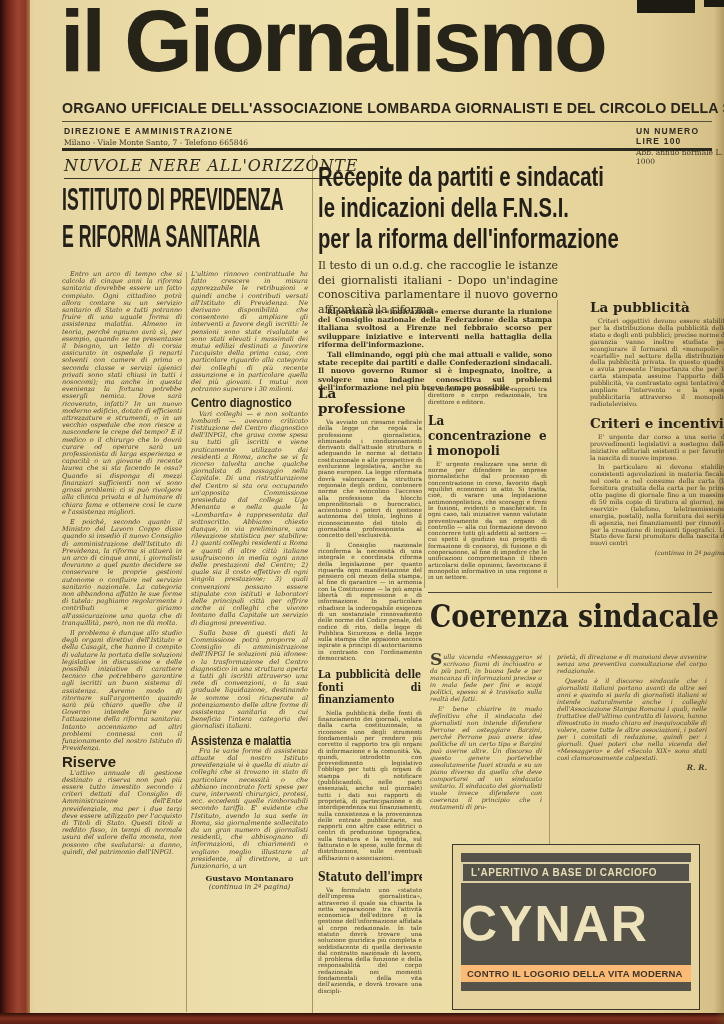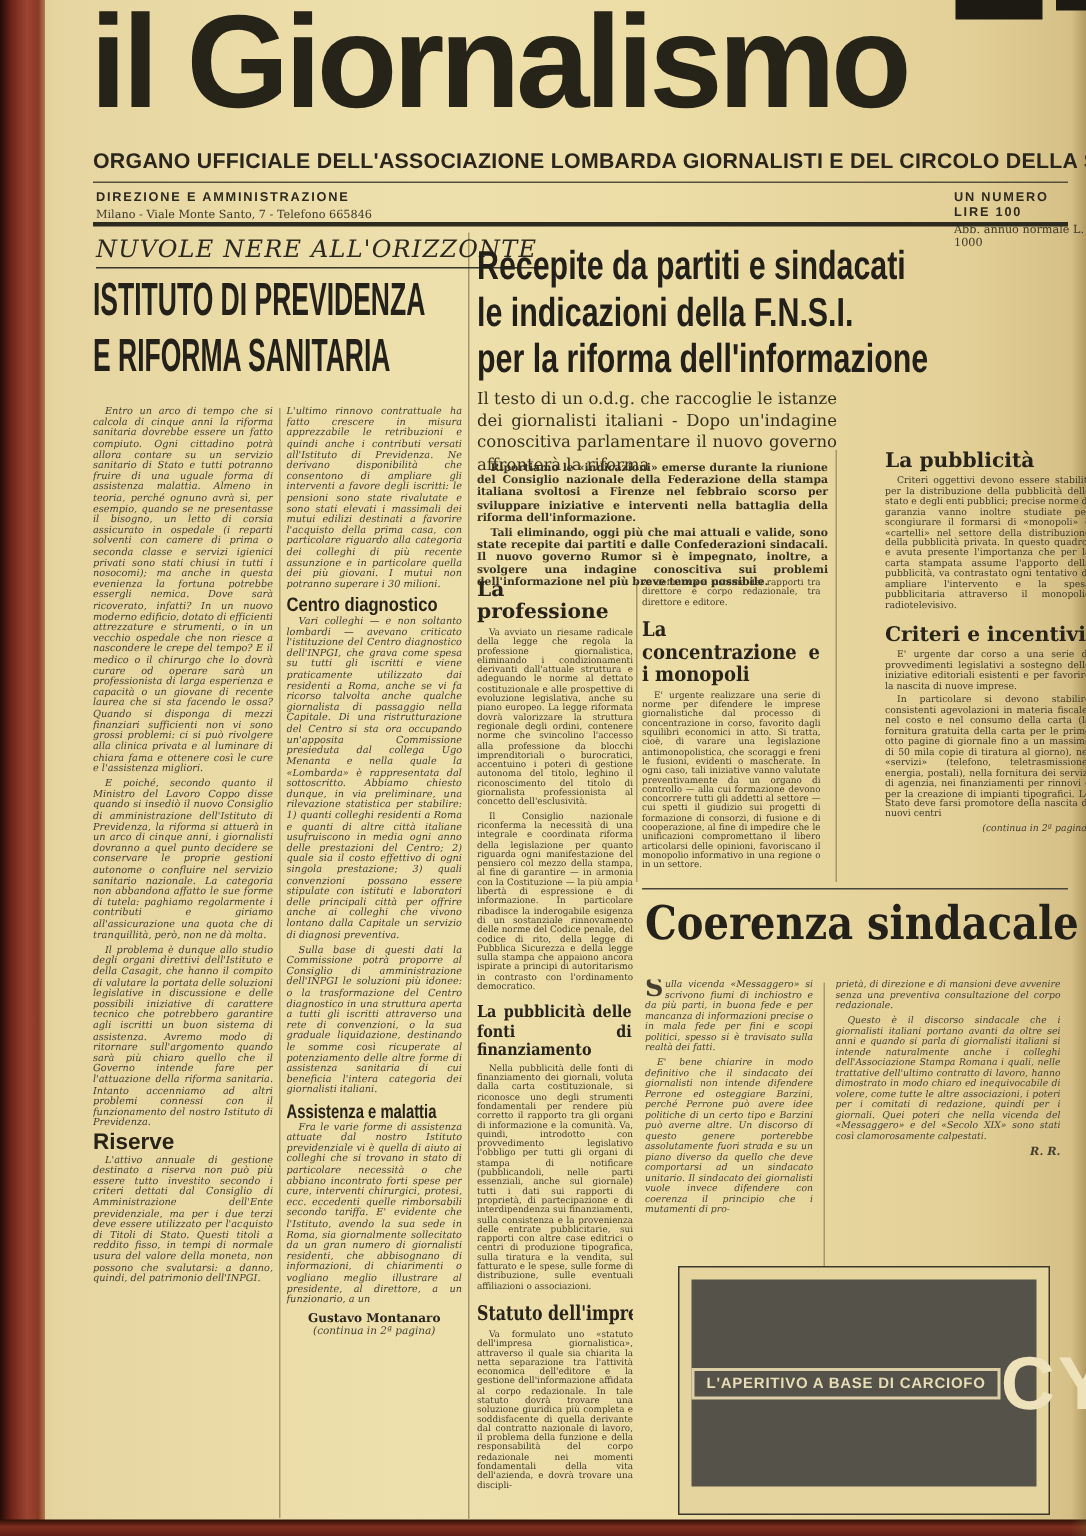--- a/index.html
+++ b/index.html
@@ -73,22 +73,22 @@
   .coer-title{left:430px;top:598px;font-family:"DejaVu Serif",serif;font-weight:bold;font-size:31px;
     color:#24211a;transform:scaleX(.86);transform-origin:left;white-space:nowrap;}
   .coerA{left:430px;top:653px;width:112px;height:194px;font-size:6.2px;line-height:7px;font-style:italic;color:#443f30;}
   .coerB{left:557px;top:653px;width:150px;height:194px;font-size:6.2px;line-height:7px;font-style:italic;color:#443f30;}
   .coerA p:first-child::first-letter{font-size:17px;line-height:12px;float:left;padding-right:1px;
     font-style:normal;font-weight:bold;}
   .sigRR{text-align:right;font-weight:bold;font-size:7.5px;margin-top:3px;font-style:italic;}
   
   .ad-outer{left:452px;top:844px;width:248px;height:166px;background:#e5d49d;border:1px solid #3c382c;
     padding:8px;box-sizing:border-box;}
-  .ad-inner{width:100%;height:138px;background:#55524a;display:flex;
-    align-items:center;justify-content:space-between;padding:9px 0;box-sizing:border-box;}
+  .ad-inner{width:100%;height:138px;background:#55524a;display:flex;flex-direction:column;
+    justify-content:space-between;padding:9px 0;box-sizing:border-box;}
   .ad-top{border:2px solid #dccfa6;color:#e7dcb4;font-family:"Liberation Sans",sans-serif;font-weight:bold;
     font-size:10px;letter-spacing:.5px;padding:3px 8px;white-space:nowrap;}
   .ad-brand{color:#eee2ba;font-family:"Liberation Sans",sans-serif;font-weight:bold;font-size:50px;
     letter-spacing:2px;line-height:50px;}
   .ad-bottom{background:#fdba74;color:#3a362c;font-family:"Liberation Sans",sans-serif;font-weight:bold;
     font-size:9.5px;letter-spacing:.2px;padding:3px 6px;white-space:nowrap;}
 </style>
 </head>
 <body>
 

